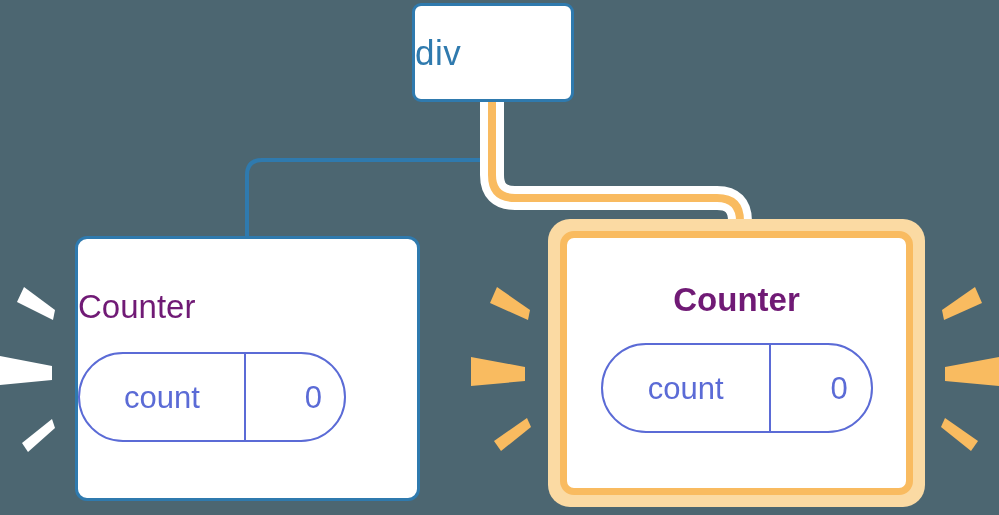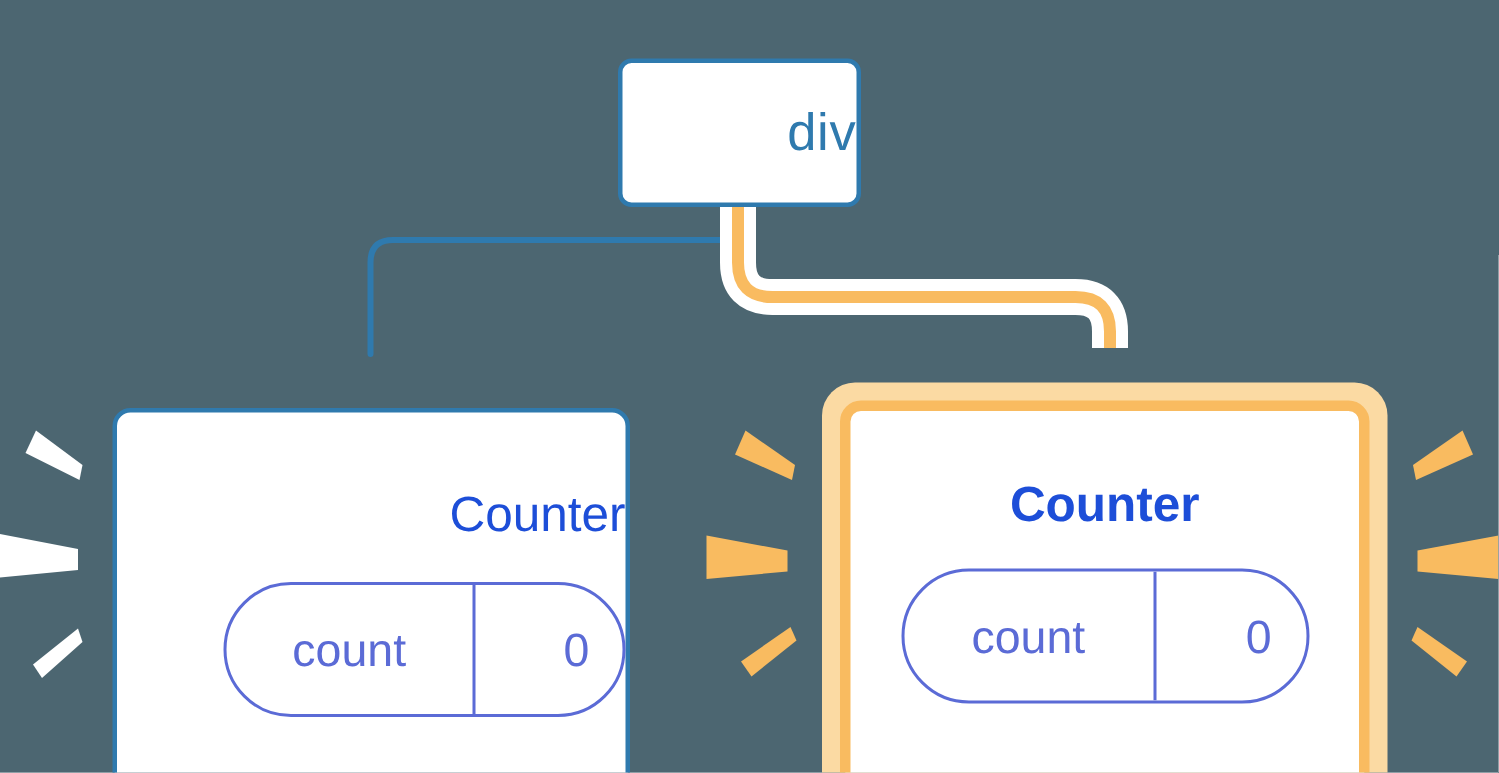--- a/index.html
+++ b/index.html
@@ -24,22 +24,21 @@
     top: 0;
     width: 999px;
     height: 515px;
   }
   .node {
     position: absolute;
     background: #ffffff;
     box-sizing: border-box;
     display: flex;
     flex-direction: column;
-    align-items: flex-end;
-    margin-top: 36px;
+    align-items: flex-start;
   }
   #div-node {
     left: 412px;
     top: 3px;
     width: 162px;
     height: 99px;
     border: 3px solid #2f7aae;
     border-radius: 9px;
     justify-content: center;
   }
@@ -71,21 +70,21 @@
     height: 100%;
     box-sizing: border-box;
     background: #ffffff;
     border: 7px solid #f9bb60;
     border-radius: 14px;
     display: flex;
     flex-direction: column;
     align-items: center;
   }
   .node-title {
-    color: #1d4ed8;
+    color: #701a75;
     line-height: 1;
   }
   #counter-left .node-title {
     font-size: 33px;
     font-weight: 400;
     margin-top: 51px;
   }
   #counter-right .node-title {
     font-size: 33px;
     font-weight: 700;

